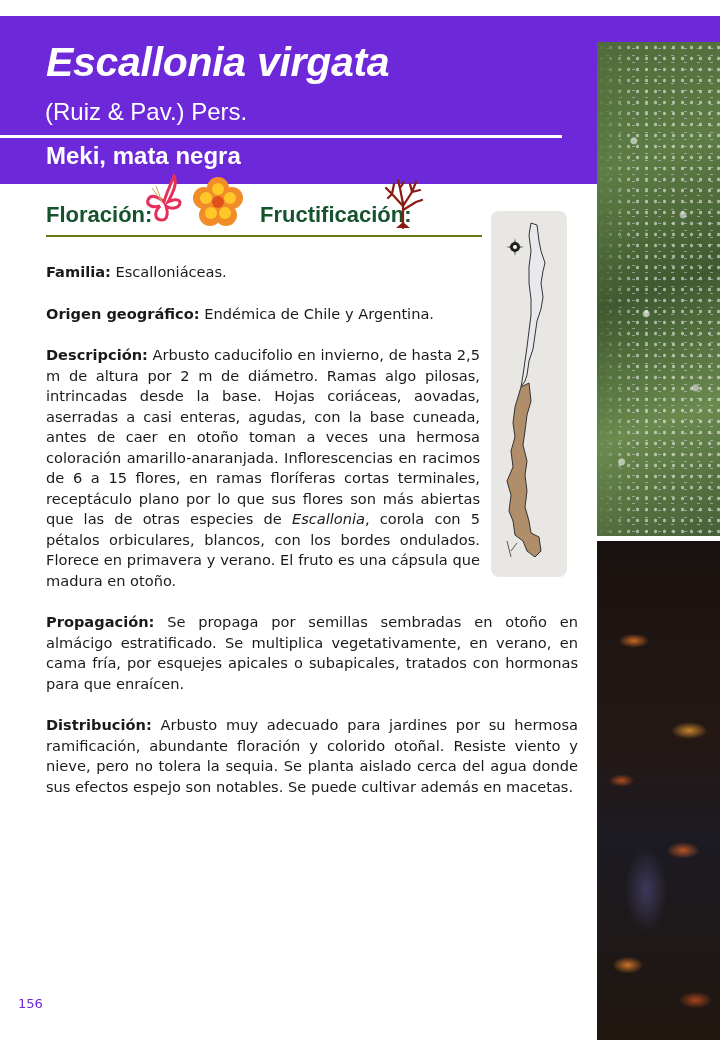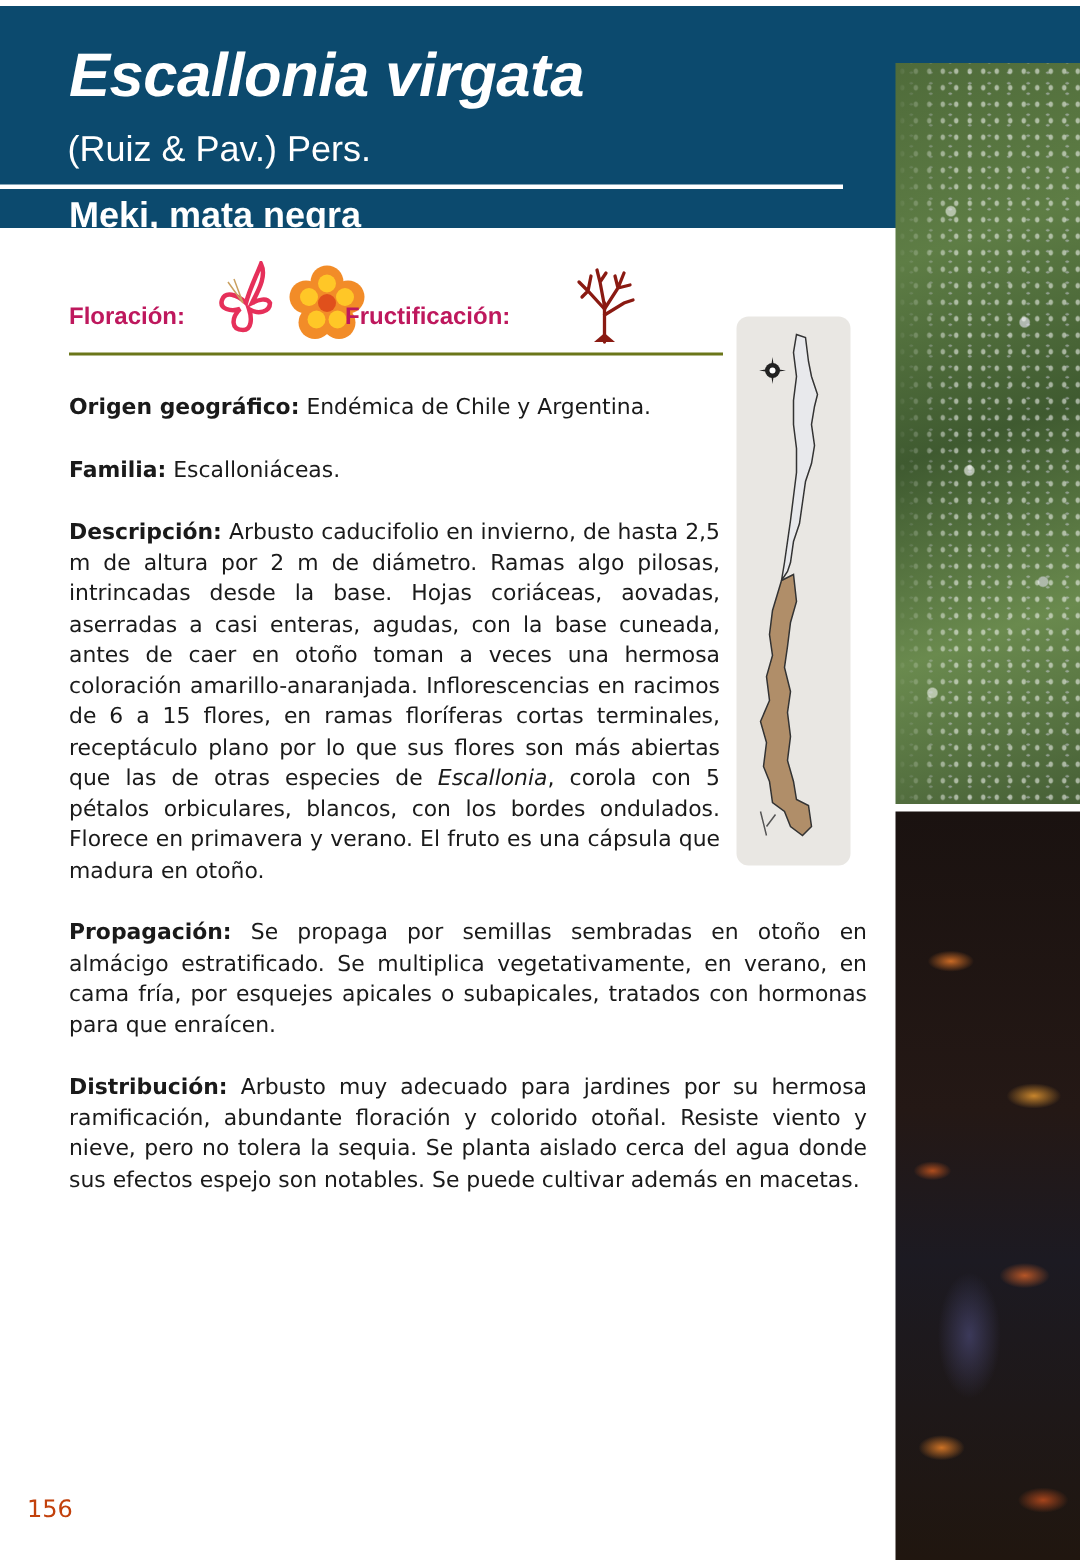--- a/index.html
+++ b/index.html
@@ -3,22 +3,22 @@
   <meta charset="utf-8">
   <style>
     html, body { margin: 0; padding: 0; }
     body {
       width: 720px; height: 1040px; position: relative; overflow: hidden;
       background: #ffffff;
       font-family: "DejaVu Sans", sans-serif;
       color: #1a1a1a;
     }
     .header {
-      position: absolute; left: 0; top: 4px; width: 720px; height: 148px;
-      background: #0c4a6e;
+      position: absolute; left: 0; top: 16px; width: 720px; height: 168px;
+      background: #6d28d9;
     }
     .title {
       position: absolute; left: 46px; top: 26px;
       font-family: "Liberation Sans", sans-serif;
       font-style: italic; font-weight: bold;
       font-size: 41px; color: #ffffff; letter-spacing: -0.3px;
       line-height: 1;
     }
     .author {
       position: absolute; left: 45px; top: 84px;
@@ -66,41 +66,41 @@
         radial-gradient(ellipse 22px 12px at 25% 85%, rgba(235,130,40,0.85), transparent 70%),
         radial-gradient(ellipse 24px 12px at 80% 92%, rgba(200,80,30,0.8), transparent 70%),
         linear-gradient(180deg, #1a1210 0%, #241815 40%, #1c1a22 60%, #20160f 100%);
     }
     .phenology {
       position: absolute; left: 46px; top: 190px; width: 436px; height: 50px;
     }
     .phen-label {
       position: absolute; top: 14px;
       font-family: "Liberation Sans", sans-serif;
-      font-weight: bold; font-size: 16px; color: #be185d; line-height: 1;
+      font-weight: bold; font-size: 22px; color: #14532d; line-height: 1;
     }
     .phen-rule {
       position: absolute; left: 46px; top: 235px; width: 436px; height: 2px;
       background: #6b7619;
     }
     .icon { position: absolute; }
     .map-box {
       position: absolute; left: 491px; top: 211px; width: 76px; height: 366px;
       background: #e9e7e3; border-radius: 8px;
     }
     .content {
       position: absolute; left: 46px; top: 262px; width: 532px;
       font-size: 14.6px; line-height: 20.5px; color: #1a1a1a;
     }
     .para { margin: 0 0 21px 0; text-align: justify; }
     .para b { font-weight: bold; }
     .narrow { width: 434px; }
     .page-number {
       position: absolute; left: 18px; top: 996px;
-      font-size: 16px; color: #c2410c;
+      font-size: 13px; color: #6d28d9;
     }
   </style>
 </head>
 <body>
 
 <div class="header">
   <div class="title">Escallonia virgata</div>
   <div class="author">(Ruiz &amp; Pav.) Pers.</div>
   <div class="header-rule"></div>
   <div class="common-name">Meki, mata negra</div>
@@ -131,21 +131,21 @@
       <g fill="#ffc727">
         <circle cx="26" cy="13" r="6"></circle>
           <circle cx="38" cy="22" r="6"></circle>
           <circle cx="33" cy="37" r="6"></circle>
           <circle cx="19" cy="37" r="6"></circle>
           <circle cx="14" cy="22" r="6"></circle>
       </g>
       <circle cx="26" cy="26" r="6" fill="#e0501c"></circle>
     </svg>
   </span>
-  <span class="phen-label" style="left:184px">Fructificación:</span>
+  <span class="phen-label" style="left:214px">Fructificación:</span>
   <span class="icon" style="left:334px;top:-14px">
     <svg width="46" height="54" viewBox="0 0 46 54">
       <g stroke="#8a1a12" stroke-width="2.2" fill="none" stroke-linecap="round">
         <path d="M23 52 L23 26"></path>
         <path d="M23 30 L12 18 L6 12 M12 18 L8 22 M12 18 L14 8"></path>
         <path d="M23 28 L20 12 L18 4 M20 12 L24 6"></path>
         <path d="M23 30 L32 16 L36 6 M32 16 L40 14 M32 16 L30 8"></path>
         <path d="M23 34 L36 26 L42 24"></path>
       </g>
       <path d="M16 52 L23 46 L30 52 Z" fill="#8a1a12"></path>
@@ -163,20 +163,20 @@
     </svg>
   </span>
   <svg style="position:absolute;left:0;top:0" width="76" height="366" viewBox="0 0 76 366">
     <path d="M40 12 L46 14 L48 30 L50 40 L54 52 L52 60 L50 72 L52 86 L50 98 L46 110 L44 124 L42 138 L38 150 L36 164 L34 170 L30 176 L32 164 L34 150 L36 136 L38 120 L40 104 L40 88 L38 72 L38 56 L40 40 L38 24 Z" fill="#e8e9ec" stroke="#333" stroke-width="1"></path>
     <path d="M30 176 L38 172 L40 190 L36 204 L34 220 L32 234 L36 250 L34 264 L36 280 L34 296 L38 310 L40 322 L48 326 L50 340 L44 346 L36 340 L32 330 L24 324 L22 310 L18 300 L20 284 L16 270 L22 256 L20 240 L24 226 L22 212 L24 196 Z" fill="#b08e69" stroke="#333" stroke-width="1"></path>
     <path d="M16 330 L20 346 M20 340 L26 332" stroke="#555" stroke-width="1"></path>
   </svg>
 </div>
 
 <div class="content">
+  <p class="para narrow"><b>Familia:</b><span> Escalloniáceas.</span></p>
   <p class="para narrow"><b>Origen geográfico:</b><span> Endémica de Chile y Argentina.</span></p>
-  <p class="para narrow"><b>Familia:</b><span> Escalloniáceas.</span></p>
   <p class="para narrow"><b>Descripción:</b><span> Arbusto caducifolio en invierno, de hasta 2,5 m de altura por 2 m de diámetro. Ramas algo pilosas, intrincadas desde la base. Hojas coriáceas, aovadas, aserradas a casi enteras, agudas, con la base cuneada, antes de caer en otoño toman a veces una hermosa coloración amarillo-anaranjada. Inflorescencias en racimos de 6 a 15 flores, en ramas floríferas cortas terminales, receptáculo plano por lo que sus flores son más abiertas que las de otras especies de </span><i>Escallonia</i><span>, corola con 5 pétalos orbiculares, blancos, con los bordes ondulados. Florece en primavera y verano. El fruto es una cápsula que madura en otoño.</span></p>
   <p class="para"><b>Propagación:</b><span> Se propaga por semillas sembradas en otoño en almácigo estratificado. Se multiplica vegetativamente, en verano, en cama fría, por esquejes apicales o subapicales, tratados con hormonas para que enraícen.</span></p>
   <p class="para"><b>Distribución:</b><span> Arbusto muy adecuado para jardines por su hermosa ramificación, abundante floración y colorido otoñal. Resiste viento y nieve, pero no tolera la sequia. Se planta aislado cerca del agua donde sus efectos espejo son notables. Se puede cultivar además en macetas.</span></p>
 </div>
 
 <div class="page-number">156</div>
 
 </body></html>

